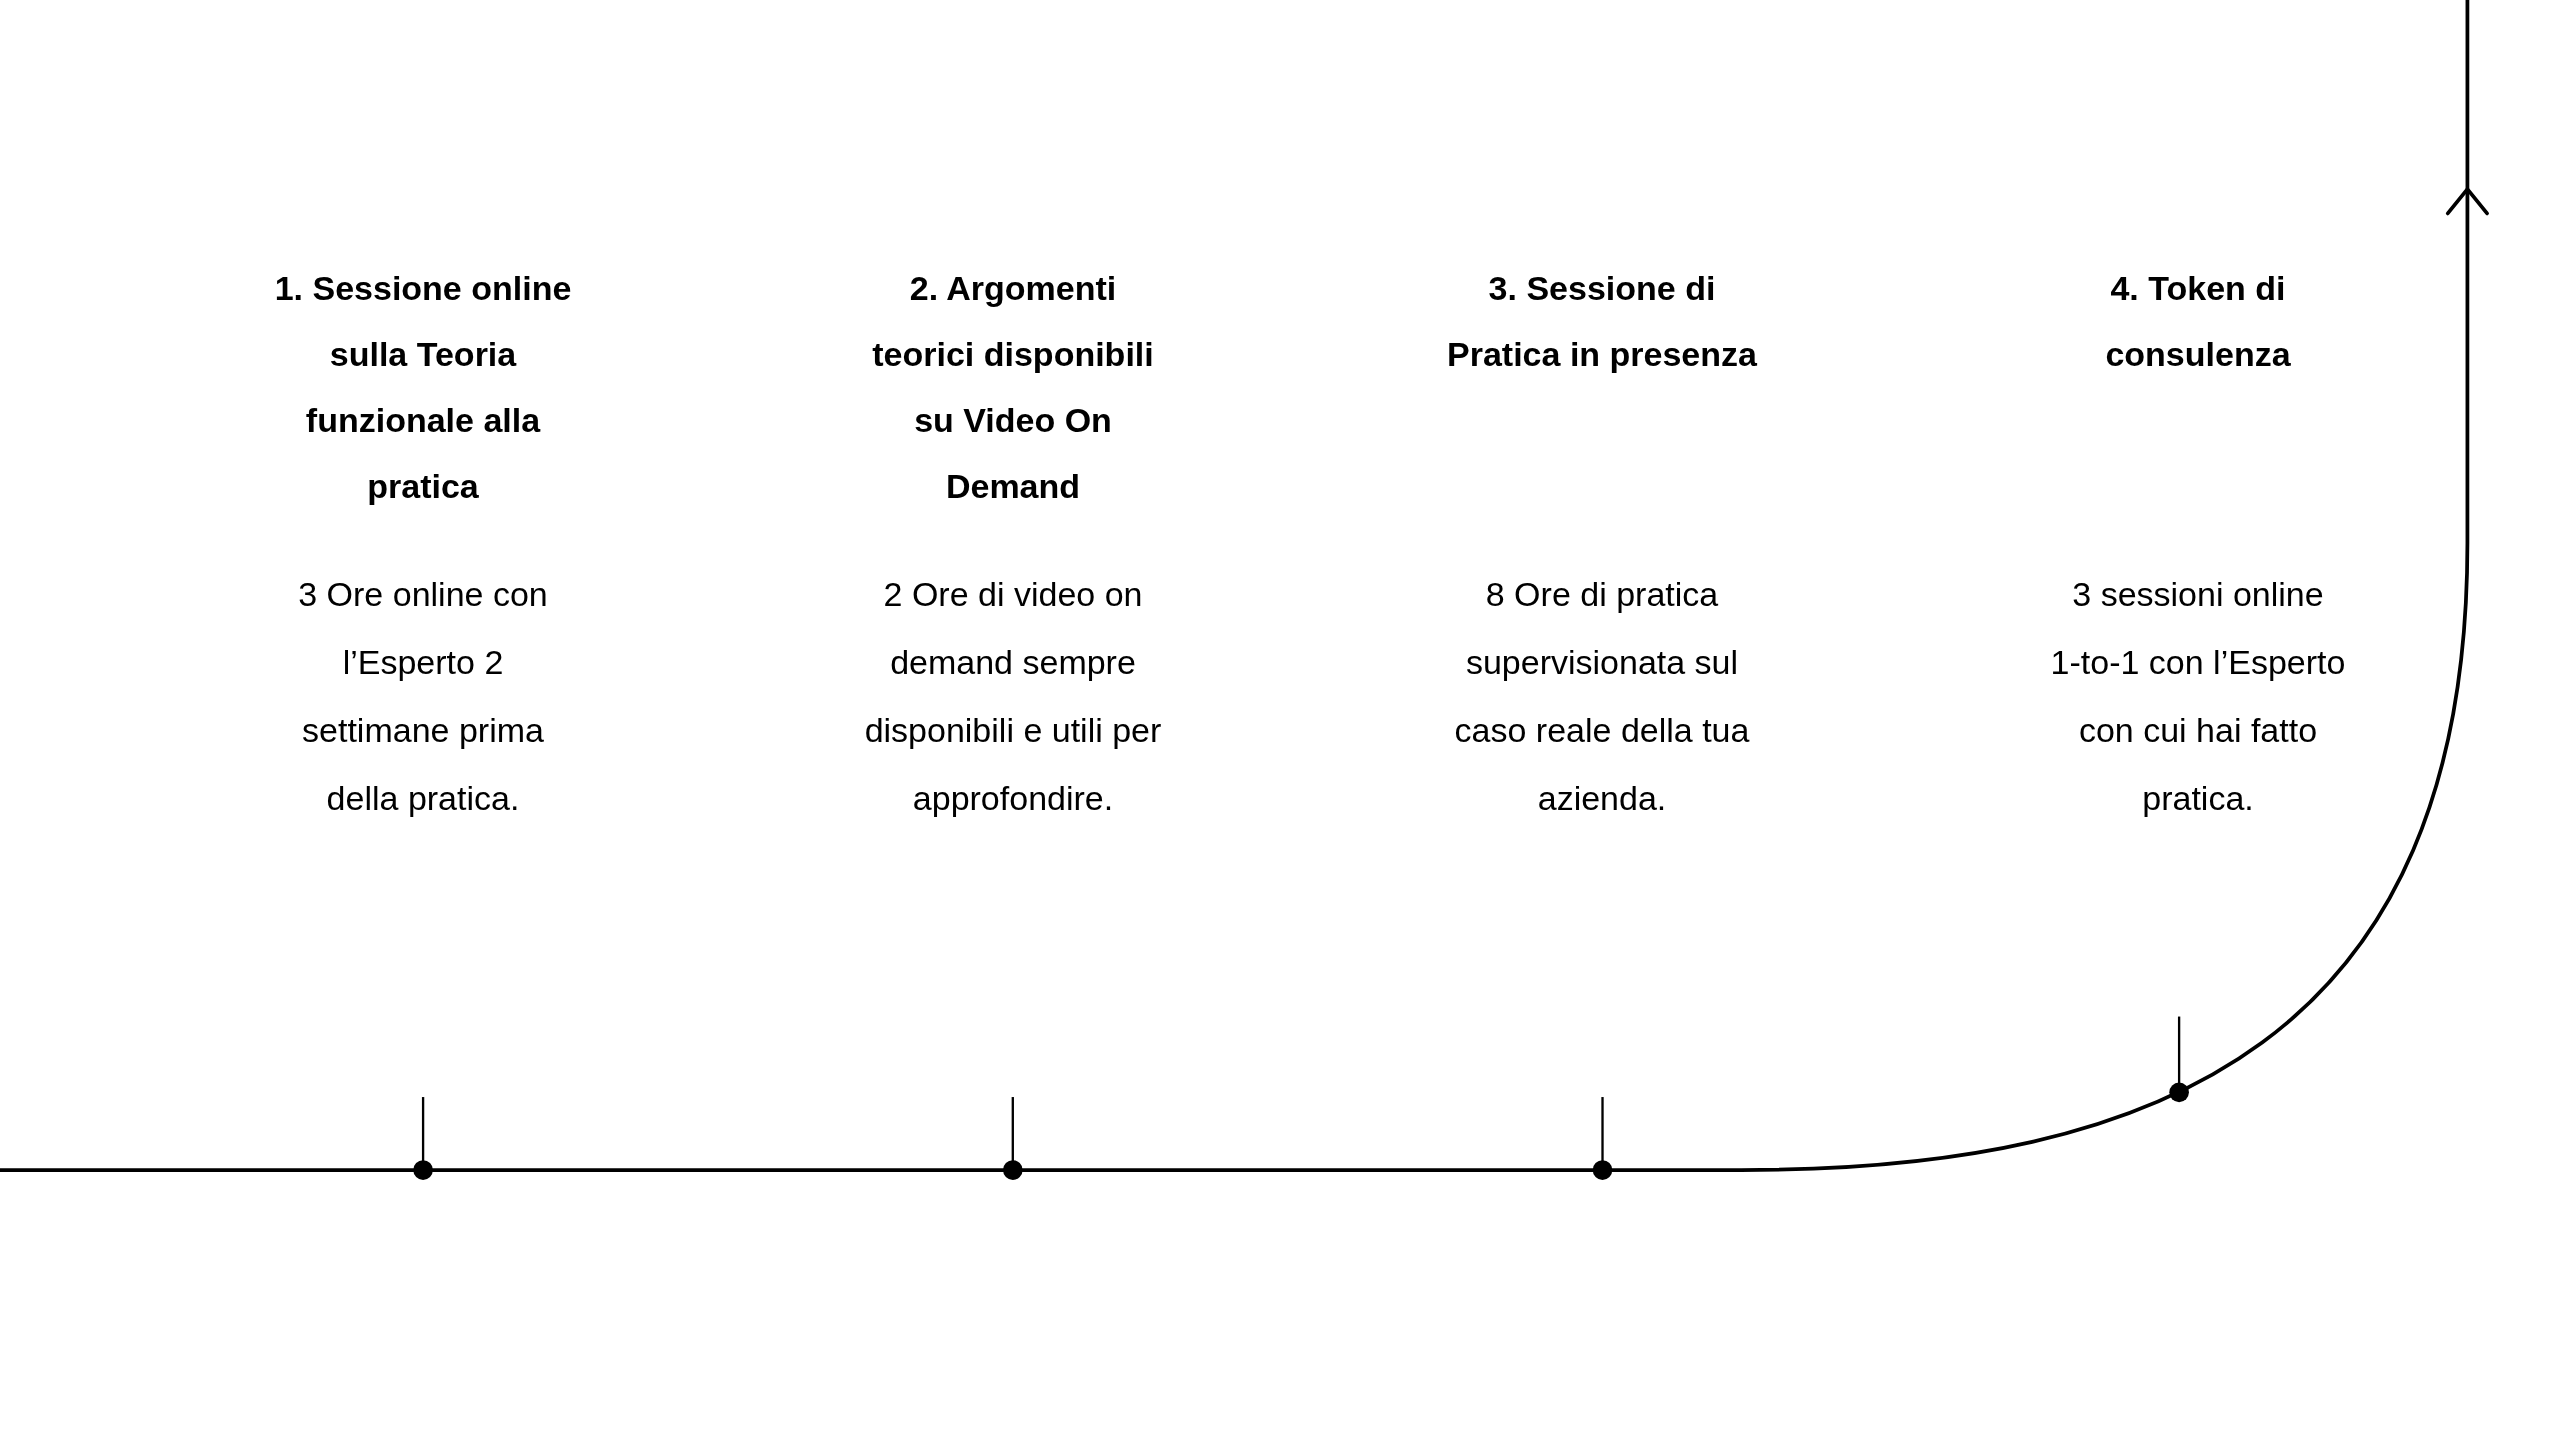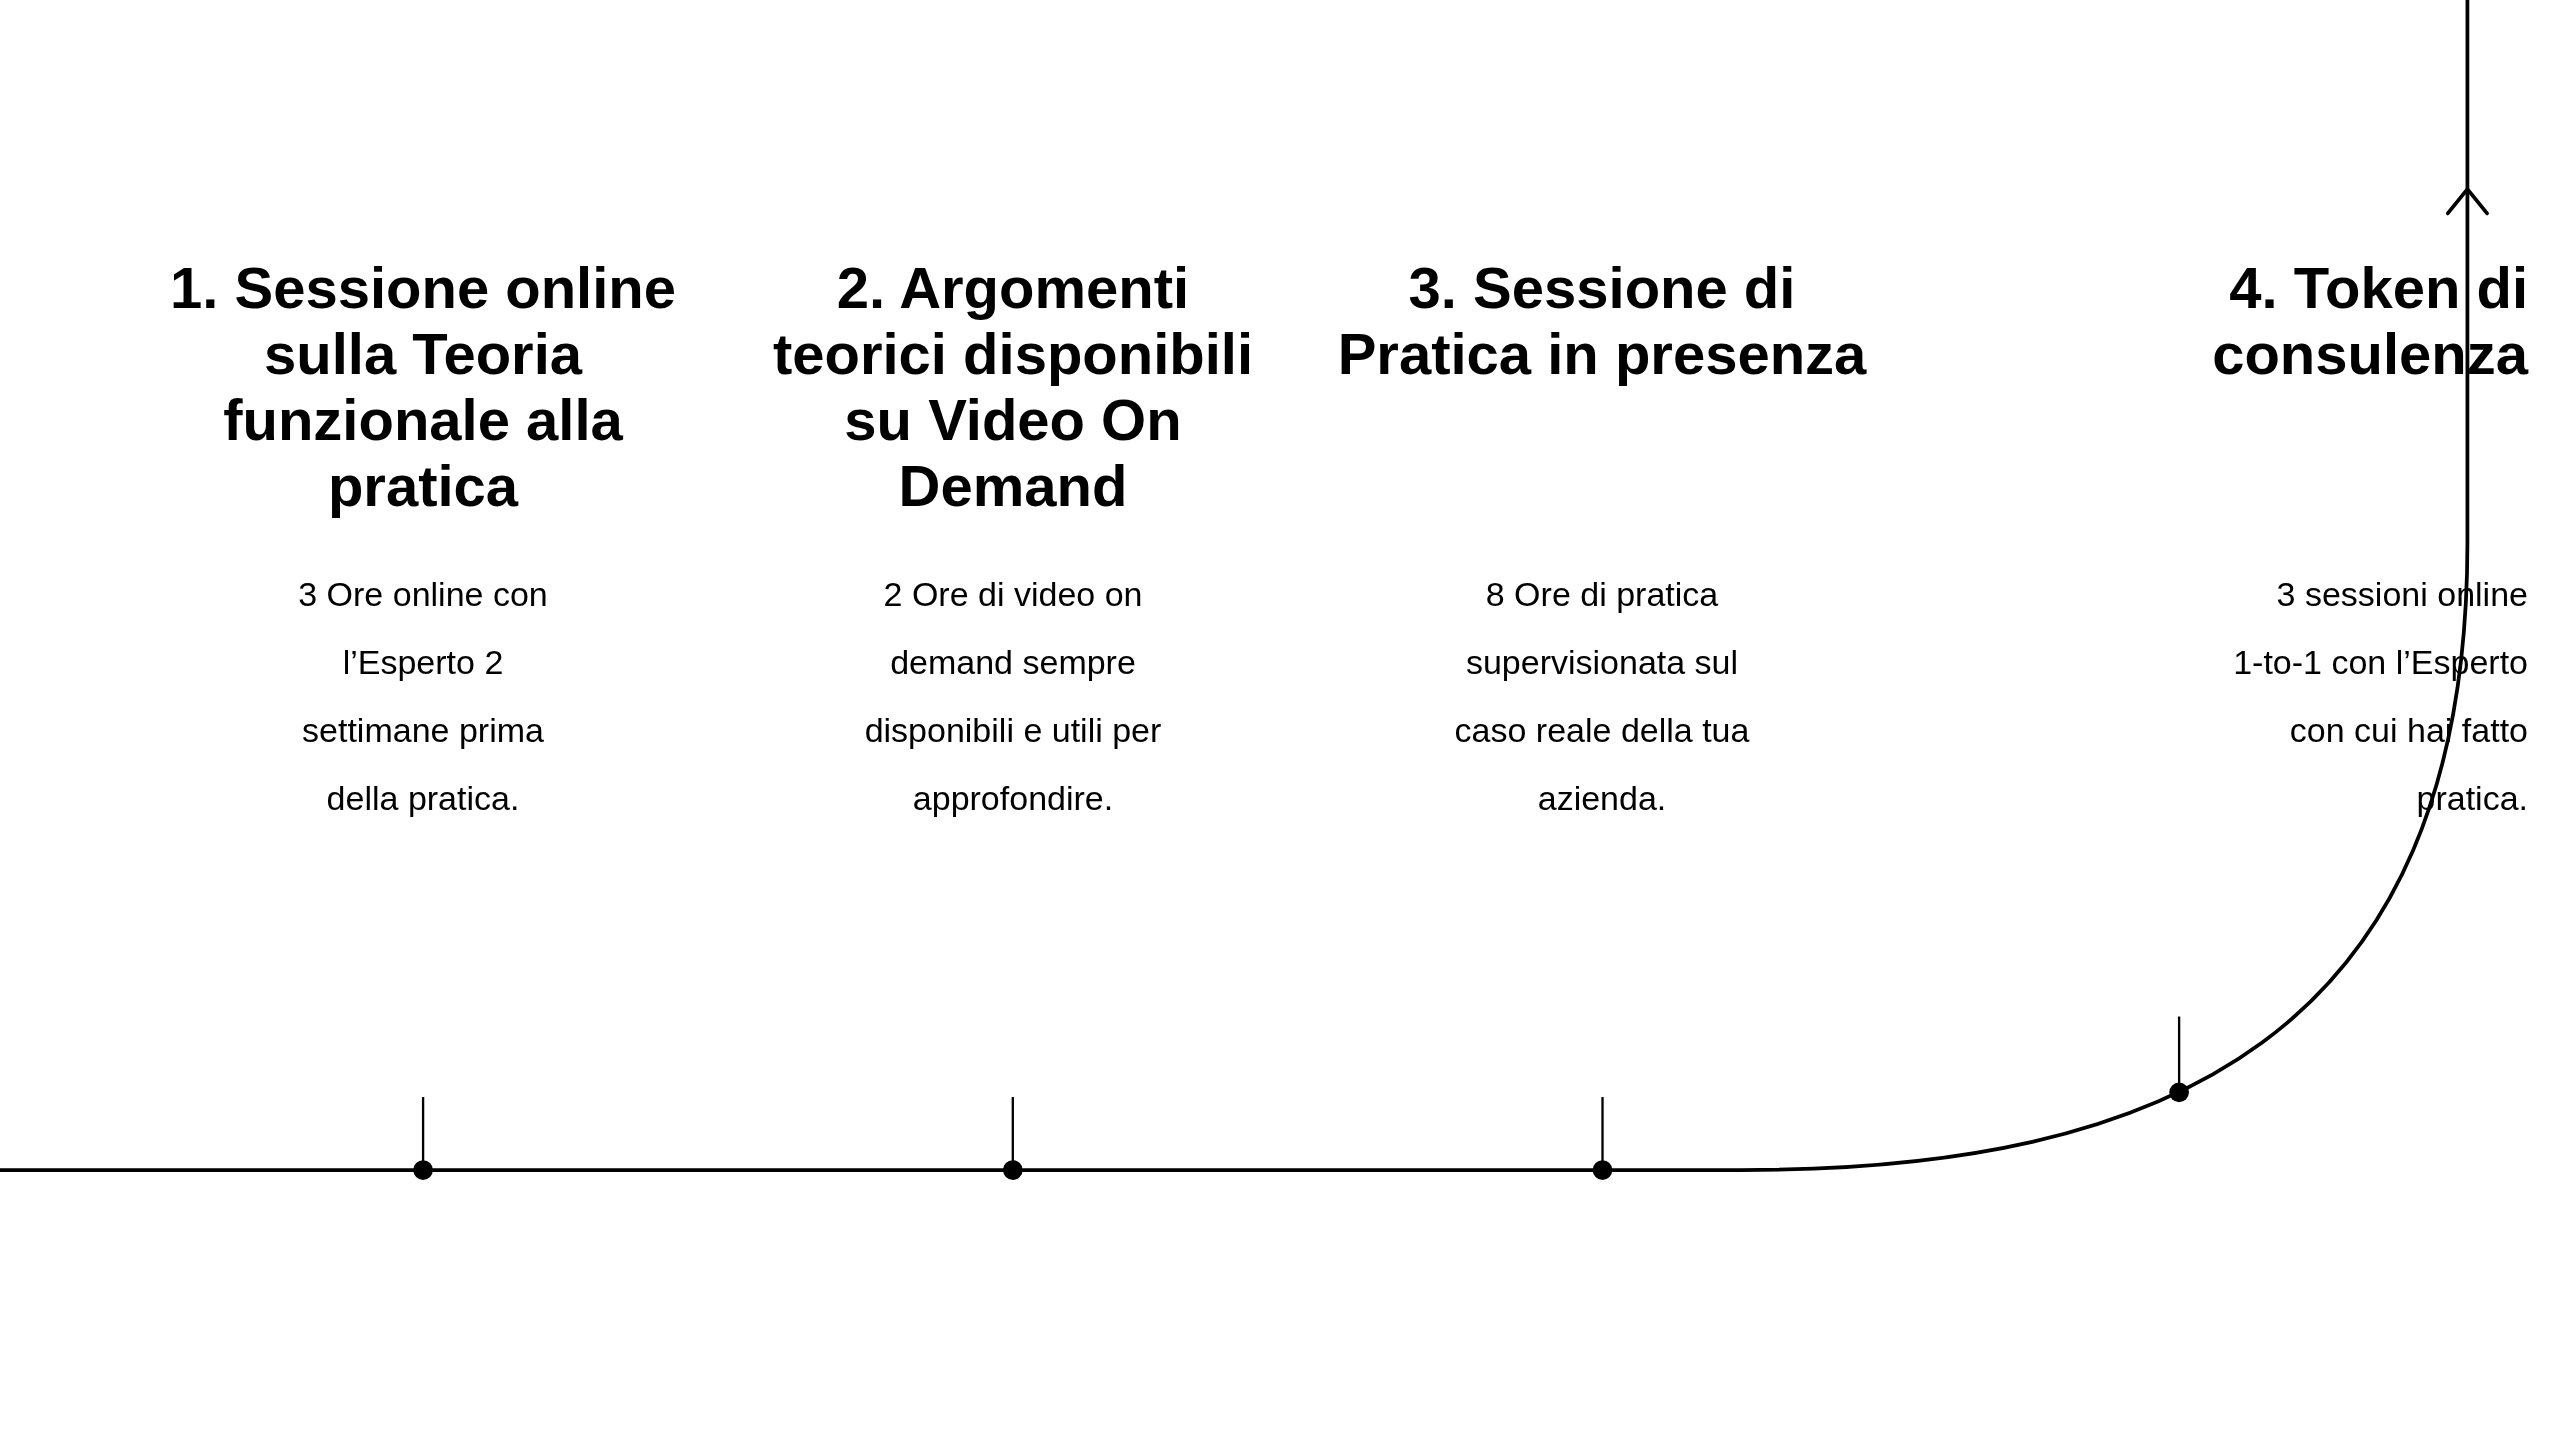--- a/index.html
+++ b/index.html
@@ -26,25 +26,25 @@
   }
   .step {
     position: absolute;
     top: 255px;
     width: 580px;
     text-align: center;
   }
   .step-col-1 { left: 133px; }
   .step-col-2 { left: 723px; }
   .step-col-3 { left: 1312px; }
-  .step-col-4 { left: 1948px; text-align: right; }
+  .step-col-4 { left: 1908px; }
   .step-title {
     margin: 0;
     min-height: 305px;
-    font-size: 58px;
+    font-size: 34px;
     line-height: 66px;
     font-weight: 700;
     white-space: pre-line;
     color: #000000;
   }
   .step-desc {
     margin: 0;
     font-size: 34px;
     line-height: 68px;
     font-weight: 400;

